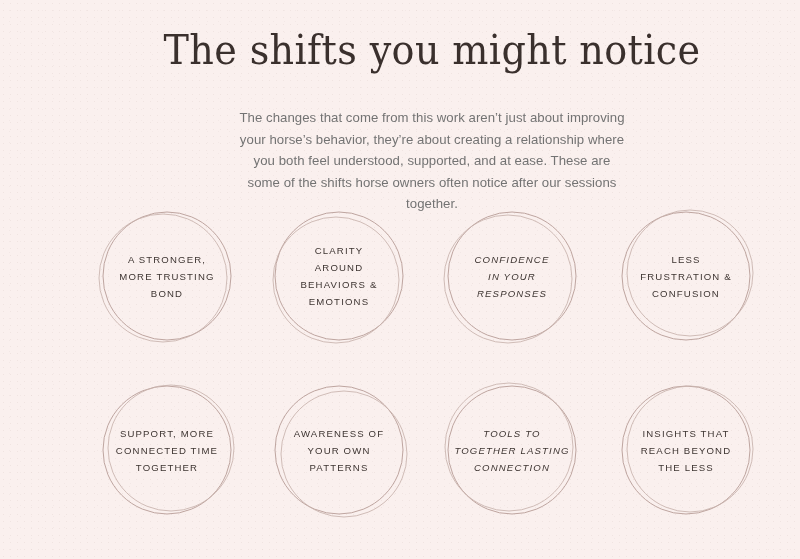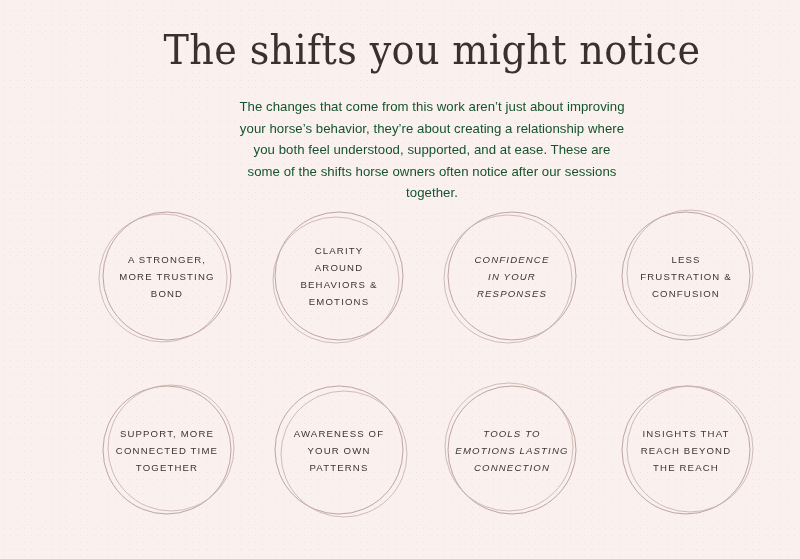--- a/index.html
+++ b/index.html
@@ -50,27 +50,27 @@
     font-family: "DejaVu Serif", "Liberation Serif", serif;
     font-weight: 400;
     font-size: 41px;
     line-height: 48px;
     letter-spacing: 0.4px;
     color: #3a302d;
     transform: scaleX(0.93);
     transform-origin: center;
   }
   .intro {
-    margin: 1px auto;
+    margin: 12px auto;
     padding-top: 21px;
     width: 392px;
     font-size: 13.2px;
     line-height: 21.5px;
     letter-spacing: 0.05px;
-    color: #14532d;
+    color: #737373;
     text-align: center;
   }
 
   
   .grid {
     position: absolute;
     top: 196px;
     left: 0;
     width: 796px;
     padding-left: 24px;
@@ -211,30 +211,30 @@
             <span>PATTERNS</span>
           </div>
       </div>
       <div class="badge c2">
         <svg viewBox="0 0 160 160">
           <circle class="ring" cx="80" cy="80" r="64" style="stroke: rgb(183, 156, 150);"></circle>
           <circle class="ring faint" cx="77" cy="77" r="64" style="stroke: rgb(200, 178, 172);"></circle>
         </svg>
         <div class="badge-label">
             <span>TOOLS TO</span>
-            <span>EMOTIONS LASTING</span>
+            <span>TOGETHER LASTING</span>
             <span>CONNECTION</span>
           </div>
       </div>
       <div class="badge c3">
         <svg viewBox="0 0 160 160">
           <circle class="ring" cx="80" cy="80" r="64" style="stroke: rgb(183, 156, 150);"></circle>
           <circle class="ring faint" cx="84" cy="79" r="63" style="stroke: rgb(200, 178, 172);"></circle>
         </svg>
         <div class="badge-label">
             <span>INSIGHTS THAT</span>
             <span>REACH BEYOND</span>
-            <span>THE REACH</span>
+            <span>THE LESS</span>
           </div>
       </div>
     </div>
   </div>
 </div>
 
 </body></html>

